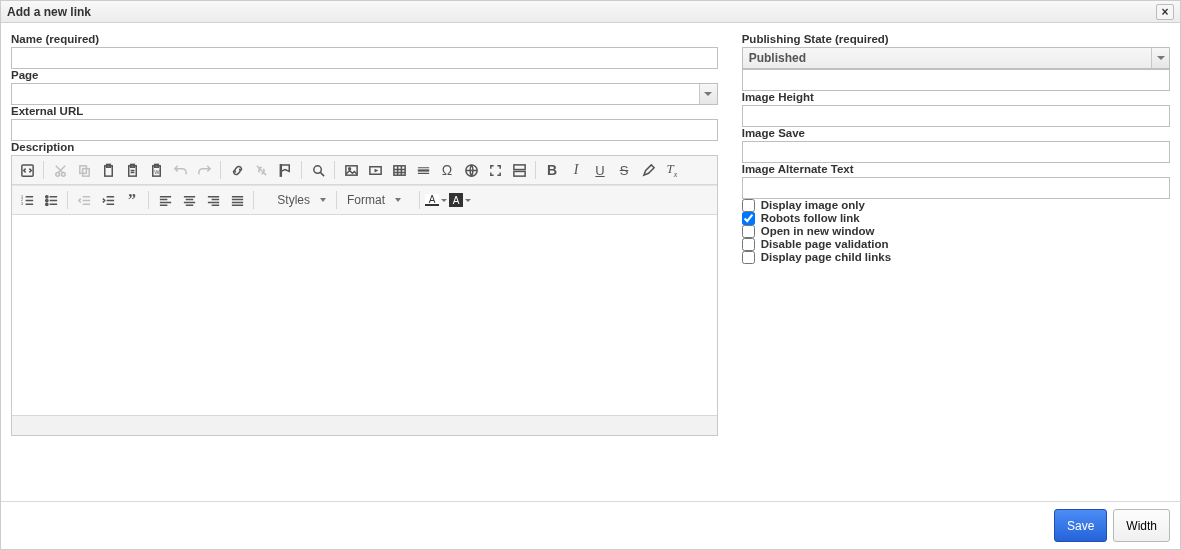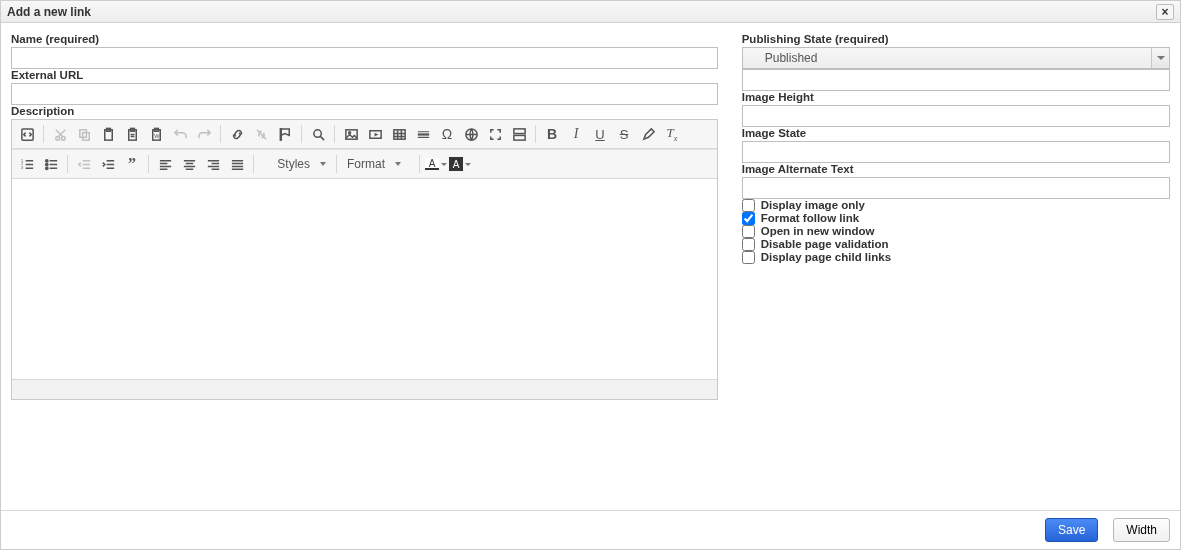--- a/index.html
+++ b/index.html
@@ -6,35 +6,35 @@
 body { font-family: "Segoe UI", Arial, sans-serif; font-size: 12px; color: #333; background: #fff; width: 1181px; height: 550px; overflow: hidden; border: 1px solid #ccc; position: relative; }
 .titlebar { background: linear-gradient(#f8f8f8,#ececec); border-bottom: 1px solid #d0d0d0; height: 22px; line-height: 22px; padding: 0 6px; font-weight: bold; display: flex; justify-content: space-between; align-items: center; }
 .closebtn { width: 18px; height: 16px; border: 1px solid #bbb; background: #f6f6f6; border-radius: 2px; display: flex; align-items: center; justify-content: center; cursor: pointer; font-size: 12px; line-height: 1; }
 .content { display: flex; padding: 10px 10px 4px 10px; gap: 24px; }
 .col-left { flex: 1.65; display: flex; flex-direction: column; gap: 0; }
 .col-right { flex: 1; display: flex; flex-direction: column; }
 label.fl { font-weight: bold; font-size: 11.5px; display: block; margin-bottom: 2px; }
 .field { display: flex; flex-direction: column; }
 input[type=text] { height: 22px; border: 1px solid #bfbfbf; padding: 2px 4px; font-size: 12px; width: 100%; }
 .select { height: 22px; border: 1px solid #bfbfbf; width: 100%; display: flex; align-items: center; position: relative; background: #fff; }
-.select.published { background: linear-gradient(#f7f7f7,#ededed); padding-left: 22px; color: #555; }
+.select.published { background: linear-gradient(#f7f7f7,#ededed); padding-left: 6px; color: #555; font-weight: bold; }
 .select .dd { position: absolute; right: 0; top: 0; bottom: 0; width: 18px; border-left: 1px solid #c8c8c8; background: linear-gradient(#f7f7f7,#e6e6e6); display: flex; align-items: center; justify-content: center; }
 .select .dd::after { content: ""; display: block; width: 0; height: 0; border-left: 4px solid transparent; border-right: 4px solid transparent; border-top: 4px solid #777; }
 .editor { border: 1px solid #c9c9c9; display: flex; flex-direction: column; }
 .toolbar { background: #f6f6f6; border-bottom: 1px solid #d8d8d8; padding: 3px 4px; display: flex; flex-wrap: wrap; align-items: center; gap: 2px; }
 .toolbar-row2 { border-top: 1px solid #e3e3e3; }
 .tb { width: 22px; height: 22px; display: flex; align-items: center; justify-content: center; color: #555; cursor: pointer; border-radius: 2px; }
 .tb.dim { color: #c0c0c0; }
 .sep { width: 1px; height: 18px; background: #d6d6d6; margin: 0 3px; }
 .editor-body { background: #fff; height: 200px; }
 .editor-foot { height: 20px; background: #f2f2f2; border-top: 1px solid #d8d8d8; }
 .cbrow { display: flex; align-items: flex-start; gap: 6px; font-weight: bold; font-size: 11.5px; }
 .cbrow input { width: 13px; height: 13px; }
 .footer { position: absolute; left: 0; right: 0; bottom: 0; border-top: 1px solid #d9d9d9; padding: 7px 10px; display: flex; justify-content: flex-end; gap: 6px; background: #fff; }
-.btn { height: 24px; padding: 0 12px; border: 1px solid #b7b7b7; background: linear-gradient(#fdfdfd,#f0f0f0); border-radius: 3px; font-size: 12px; cursor: pointer; margin-left: 9px; }
+.btn { height: 33px; padding: 0 12px; border: 1px solid #b7b7b7; background: linear-gradient(#fdfdfd,#f0f0f0); border-radius: 3px; font-size: 12px; cursor: pointer; }
 .btn.primary { background: linear-gradient(#4b8cf5,#2563d9); border-color: #1f4fb3; color: #fff; }
 svg { width: 15px; height: 15px; stroke: currentColor; fill: none; stroke-width: 1.6; }
 .combo { height: 22px; border: 1px solid transparent; display: flex; align-items: center; padding: 0 4px; gap: 6px; font-size: 12px; color: #555; cursor: pointer; }
 .combo::after { content: ""; width: 0; height: 0; border-left: 3.5px solid transparent; border-right: 3.5px solid transparent; border-top: 4px solid #777; margin-left: 4px; }
 .bold { font-weight: bold; font-size: 14px; }
 .ital { font-style: italic; font-family: Georgia, serif; font-size: 14px; }
 .uline { text-decoration: underline; font-size: 13px; }
 .strike { text-decoration: line-through; font-size: 13px; }
 .txglyph { font-family: Liberation Serif, serif; font-size: 13px; }
 .colorbtn { display: flex; align-items: center; }
@@ -54,20 +54,27 @@
 
 <div class="content">
 
   <div class="col-left">
 
     <div class="field">
       <label class="fl">Name (required)</label>
       <input type="text" value="" style="">
     </div>
 
+    <div class="field">
+      <label class="fl">Page</label>
+      <div class="select">
+        <span></span>
+        <div class="dd"></div>
+      </div>
+    </div>
 
     <div class="field">
       <label class="fl">External URL</label>
       <input type="text" value="" style="">
     </div>
 
     <div class="field">
       <label class="fl">Description</label>
       <div class="editor">
 
@@ -306,36 +313,36 @@
     <div class="field">
       <input type="text" value="" style="">
     </div>
 
     <div class="field">
       <label class="fl">Image Height</label>
       <input type="text" value="" style="">
     </div>
 
     <div class="field">
-      <label class="fl">Image State</label>
+      <label class="fl">Image Save</label>
       <input type="text" value="" style="">
     </div>
 
     <div class="field">
       <label class="fl">Image Alternate Text</label>
       <input type="text" value="" style="">
     </div>
 
     <div class="cbrow">
       <input type="checkbox" style="">
       <span>Display image only</span>
     </div>
     <div class="cbrow">
       <input type="checkbox" checked="" style="">
-      <span>Format follow link</span>
+      <span>Robots follow link</span>
     </div>
     <div class="cbrow">
       <input type="checkbox" style="">
       <span>Open in new window</span>
     </div>
     <div class="cbrow">
       <input type="checkbox" style="">
       <span>Disable page validation</span>
     </div>
     <div class="cbrow">

